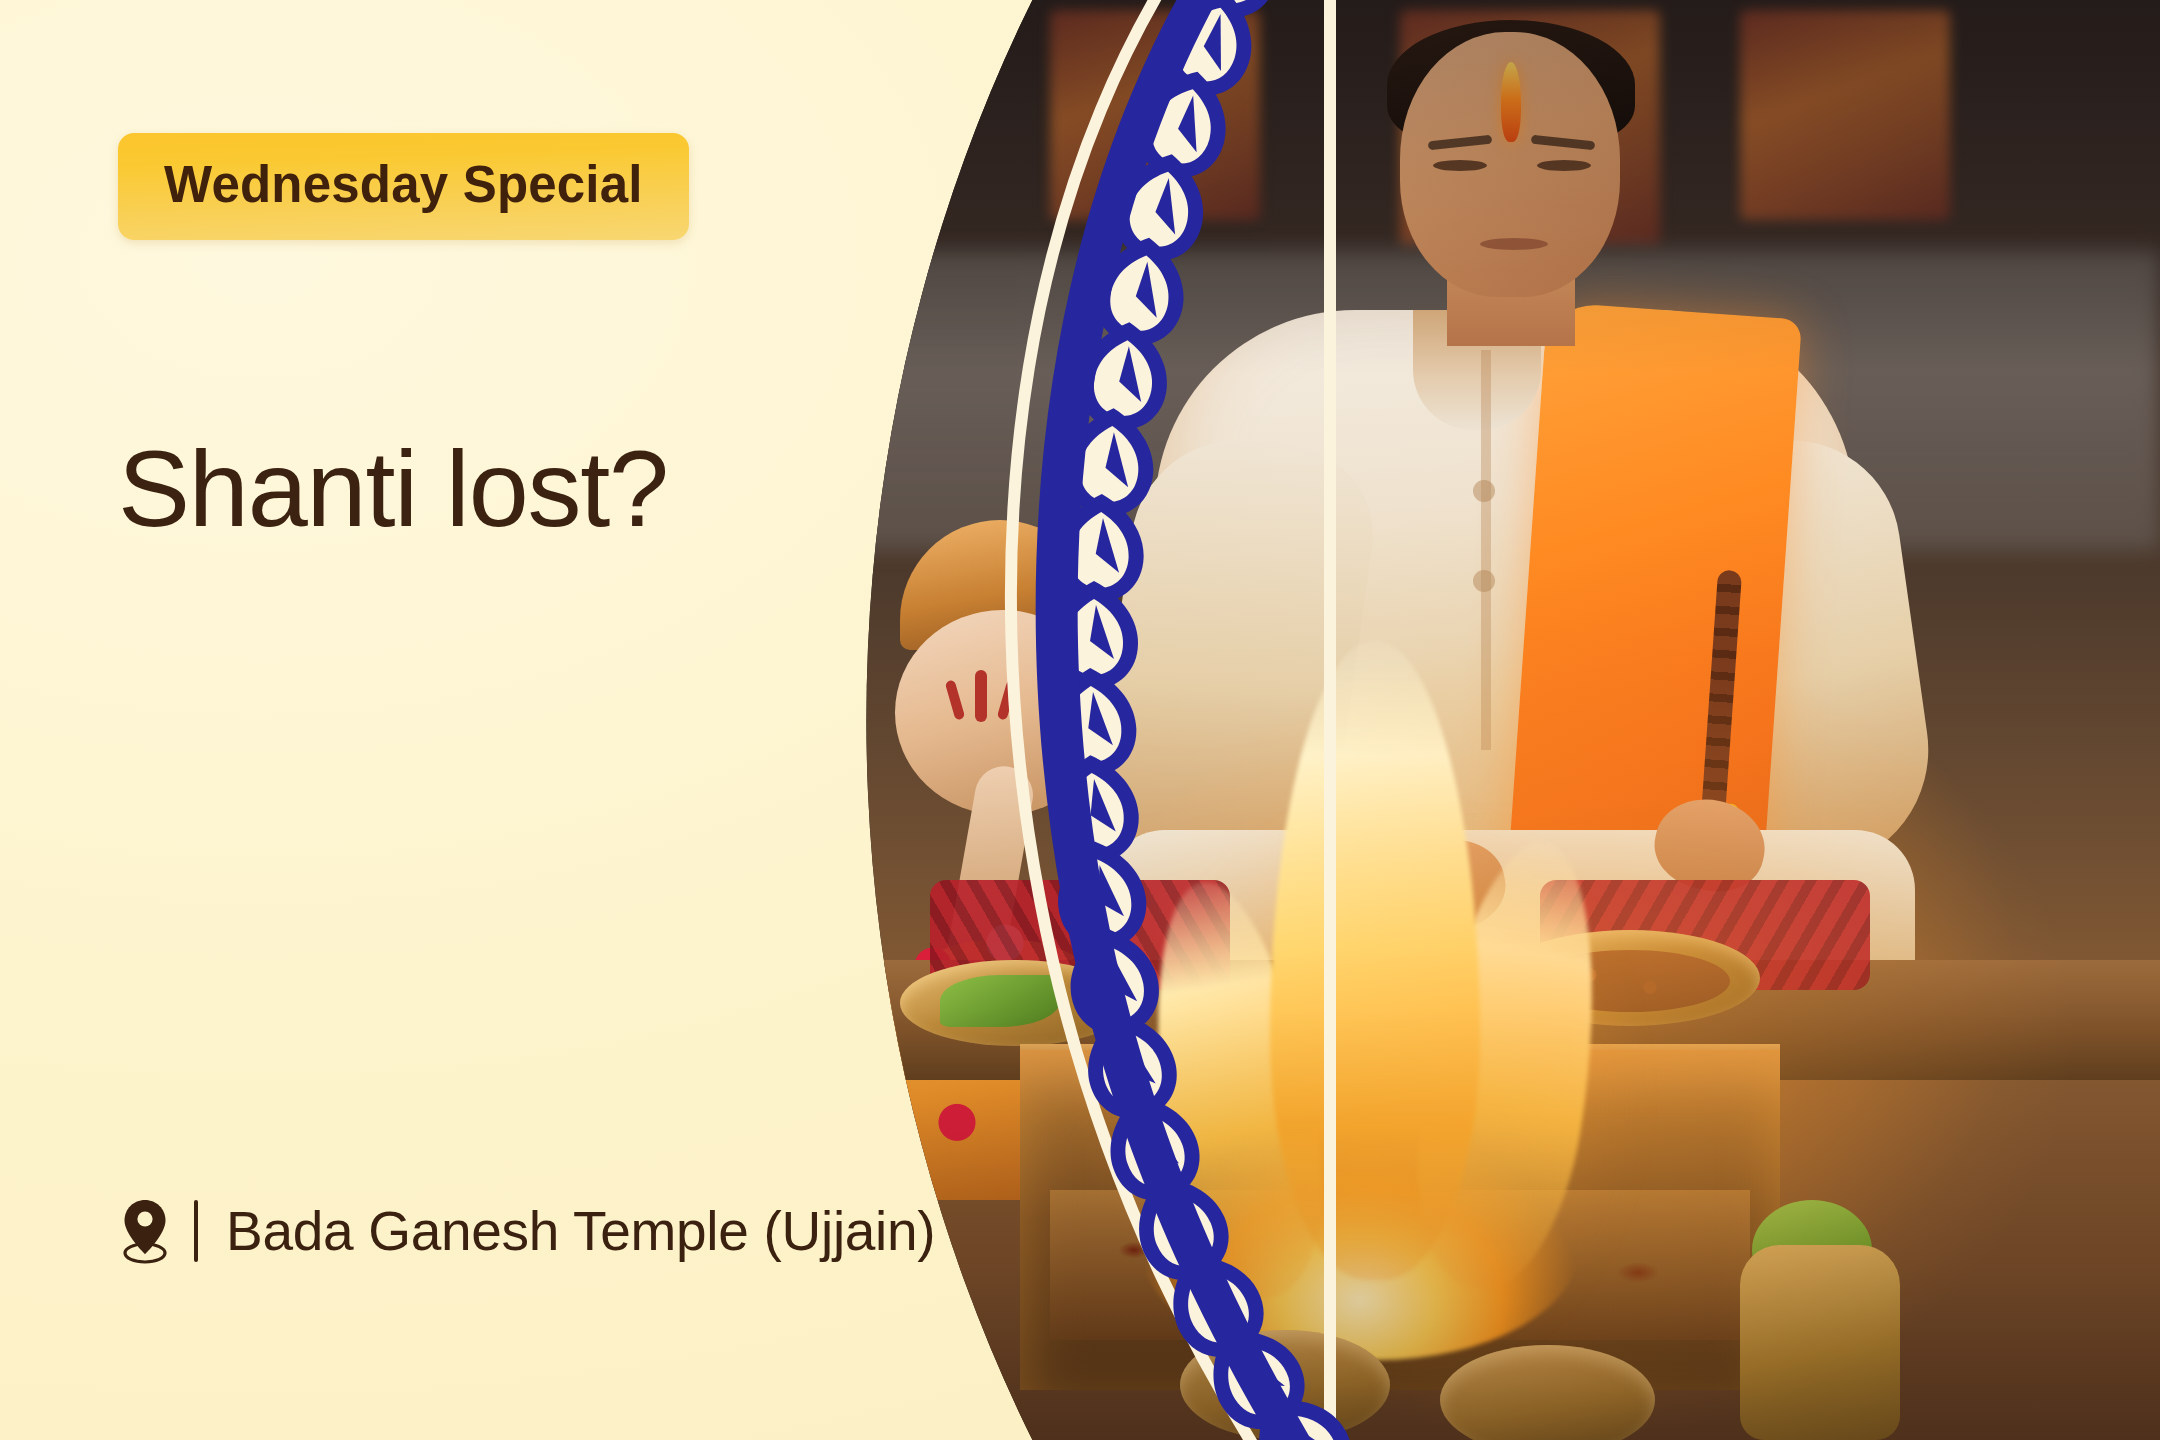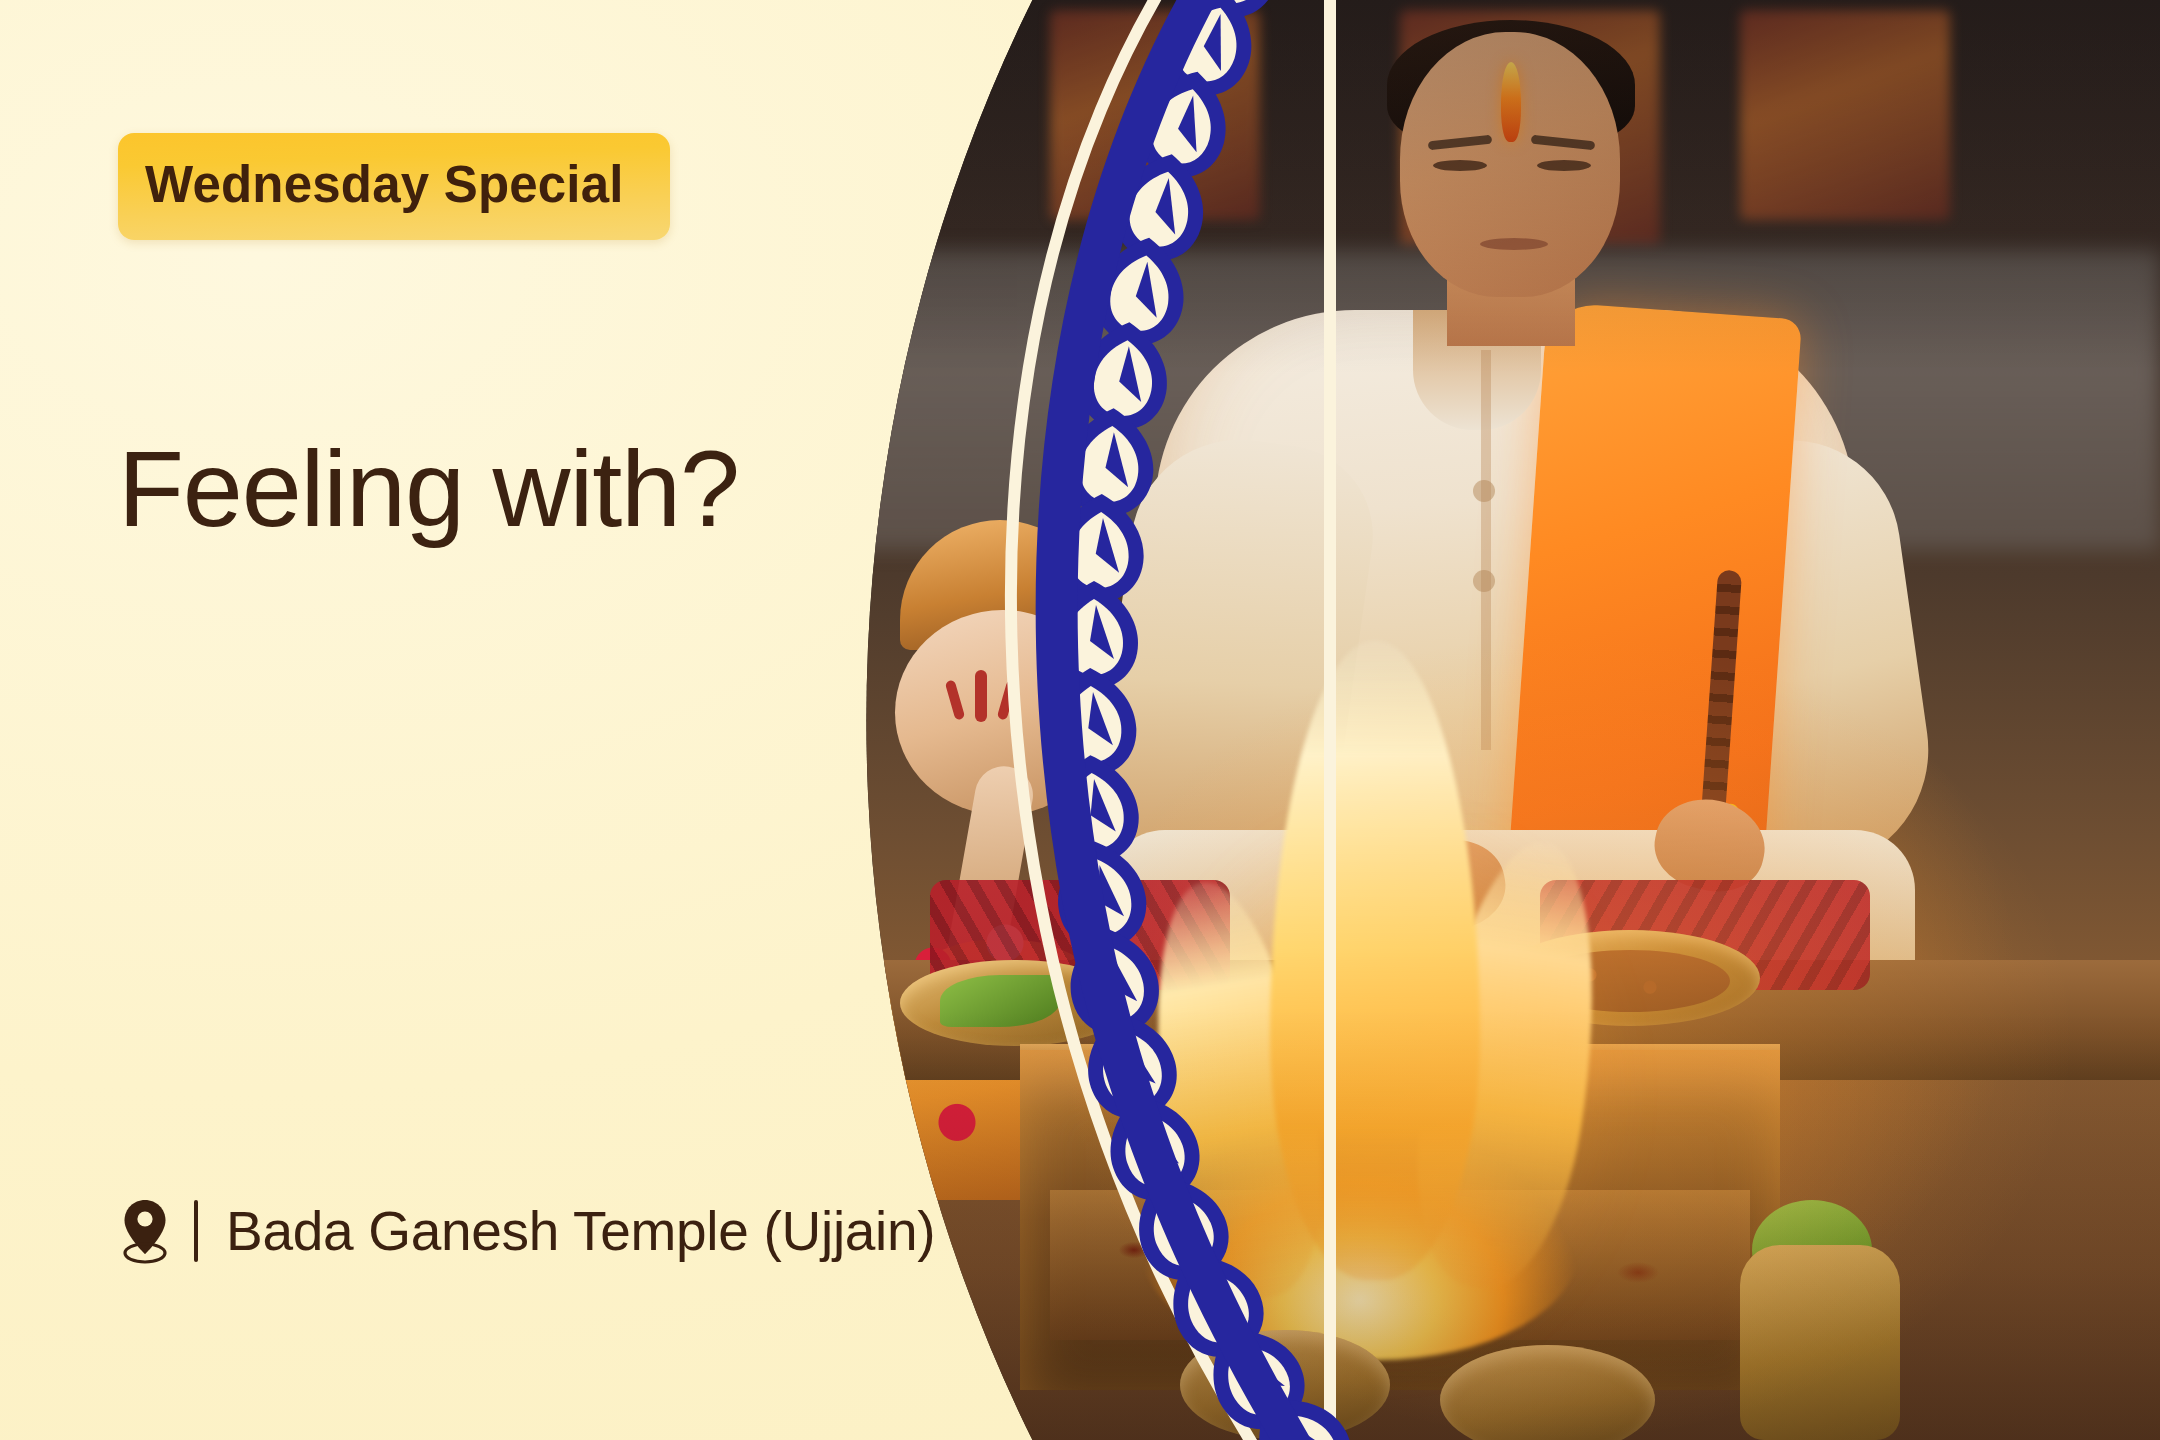--- a/index.html
+++ b/index.html
@@ -14,21 +14,21 @@
       radial-gradient(120% 120% at 12% 18%, #FEF8DE 0%, #FDF3CB 48%, #FBEFC0 100%);
   }
 
   
   .left-panel{
     position:absolute;left:0;top:0;width:1150px;height:1440px;
     padding:0;box-sizing:border-box;z-index:40;
   }
   .badge{
     position:absolute;left:118px;top:133px;
-    padding:26px 46px 30px 27px;
+    padding:26px 46px 30px 46px;
     border-radius:16px;
     background:linear-gradient(178deg,#FCC52C 0%,#FAC932 26%,#F9D056 66%,#F8D772 100%);
     box-shadow:0 3px 10px rgba(180,130,20,.18);
     display:inline-block;
   }
   .badge-text{
     font-size:51px;font-weight:bold;color:#40210C;letter-spacing:.2px;
     line-height:1;white-space:nowrap;display:block;
   }
 
@@ -488,21 +488,21 @@
                L1392,1570 C1280,1398 1158,1188 1104,900 C1042,560 1082,150 1302,-130 Z" fill="#26269E"></path>
     </svg>
   </div>
 
   <div class="left-panel">
 
     <div class="badge">
       <span class="badge-text">Wednesday Special</span>
     </div>
 
-    <div class="eyebrow">Feeling with?</div>
+    <div class="eyebrow">Shanti lost?</div>
 
 
     <div class="location-row">
       <svg class="pin-icon" viewBox="0 0 54 66">
         <path d="M27 2 C15.5 2 6.5 11 6.5 22.4 C6.5 36.5 27 56 27 56 C27 56 47.5 36.5 47.5 22.4 C47.5 11 38.5 2 27 2 Z" fill="#3B2110"></path>
         <circle cx="27" cy="21" r="7.6" fill="#FDF3CB"></circle>
         <ellipse cx="27" cy="55" rx="20" ry="9" fill="none" stroke="#3B2110" stroke-width="3.2"></ellipse>
       </svg>
       <div class="loc-divider"></div>
       <span class="loc-text">Bada Ganesh Temple (Ujjain)</span>

